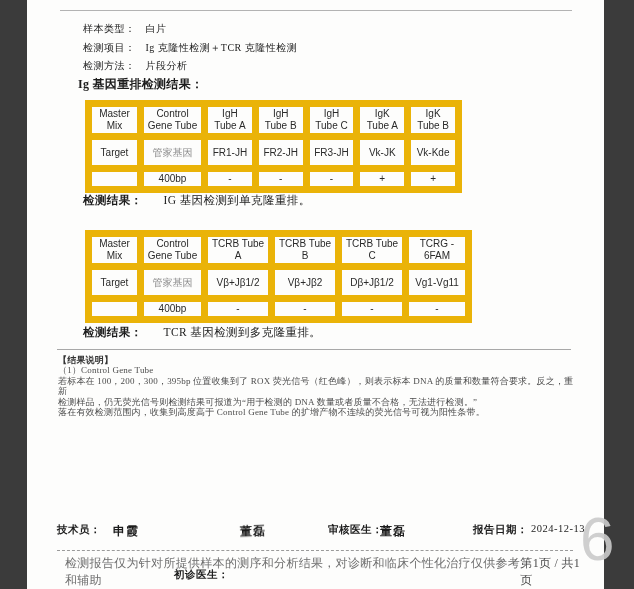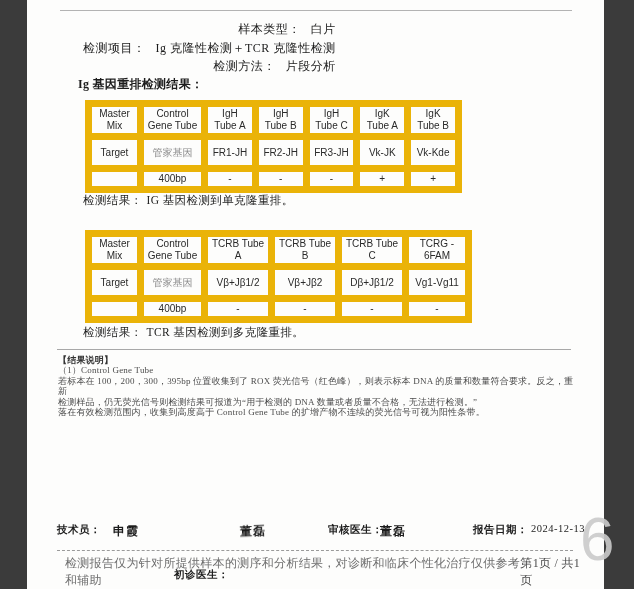--- a/index.html
+++ b/index.html
@@ -3,21 +3,21 @@
 <meta charset="utf-8">
 <style>
   * { margin:0; padding:0; box-sizing:border-box; }
   html,body { width:634px; height:589px; overflow:hidden; }
   body { background:#3b3b3b; position:relative; font-family:"Liberation Serif","DejaVu Serif",serif; color:#1c1c1c; }
 
   .page { position:absolute; left:27px; top:0; width:577px; height:589px; background:#fdfdfc; }
 
   .top-rule { position:absolute; top:10px; left:33px; width:512px; border-top:1px solid #b3b3b3; }
 
-  .info { position:absolute; top:20px; left:56px; font-size:12px;text-align:right; }
+  .info { position:absolute; top:20px; left:56px; font-size:10px; }
   .info-row { height:18.5px; line-height:18.5px; letter-spacing:0.5px; }
   .info-row .lab { margin-right:10px; }
 
   .sec-heading { position:absolute; left:51px; font-weight:bold; font-size:12px; letter-spacing:0.3px; }
   .h-ig  { top:76px; }
   .h-tcr { top:213px; }
 
   table.gtable { position:absolute; left:58px; border-collapse:collapse; table-layout:fixed;
                  font-family:"Liberation Sans","DejaVu Sans",sans-serif; font-size:10px; color:#2a2a2a; }
   .t1 { top:100px; width:370px; }
@@ -26,21 +26,21 @@
   tr.r-head td   { height:31px; }
   tr.r-target td { height:32px; }
   tr.r-bp td     { height:21px; }
   .t1 col.c0 { width:52px; } .t1 col.c1 { width:64px; } .t1 col.cx { width:50.8px; }
   .t2 col.c0 { width:52px; } .t2 col.c1 { width:64px; } .t2 col.cx { width:67px; } .t2 col.c5 { width:63px; }
   td.muted { color:#8c8c8c; font-family:"Liberation Serif","DejaVu Serif",serif; }
 
   .result-line { position:absolute; left:56px; font-size:11.5px; letter-spacing:0.4px; }
   .res-ig  { top:193px; }
   .res-tcr { top:325px; }
-  .result-line .lab { font-weight:normal; margin-right:4px; }
+  .result-line .lab { font-weight:bold; margin-right:21px; }
 
   .divider { position:absolute; top:349px; left:30px; width:514px; border-top:1px solid #a8a8a8; }
 
   .notes { position:absolute; top:355px; left:31px; width:524px; font-size:9px; line-height:10.4px;
            color:#4c4c4c; letter-spacing:0.2px; }
   .notes .title { font-weight:bold; color:#333; }
 
   .signatures { position:absolute; top:523px; left:0; width:100%; height:22px; font-size:10.5px; }
   .signatures .slab { position:absolute; font-weight:bold; letter-spacing:0.5px; }
   .signatures .sname { position:absolute; font-weight:bold; font-size:12px; letter-spacing:1px; }

